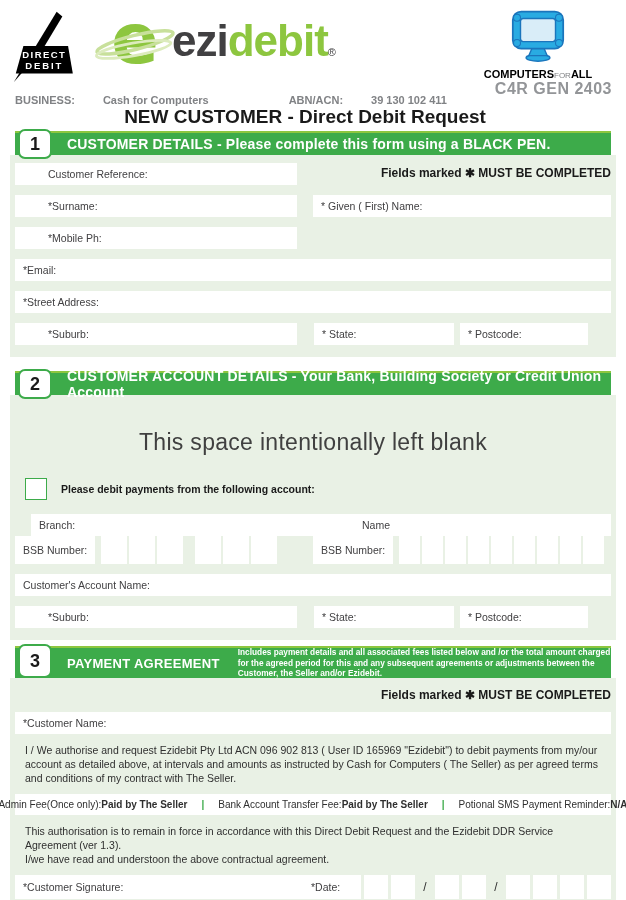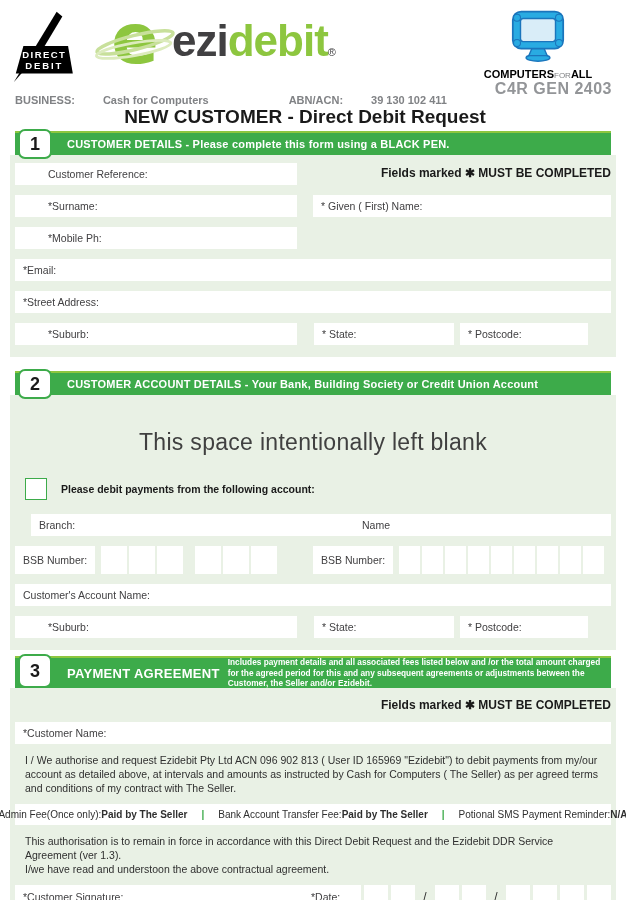--- a/index.html
+++ b/index.html
@@ -31,22 +31,22 @@
 
   
   .section { margin:0 10px; }
   .bar { position:relative; margin:0 5px; background:#3dab4a; border-top:2px solid #8dc63f;
          height:24px; display:flex; align-items:center; padding-left:52px; color:#fff; }
   .bar.tall { height:32px; }
   .numbox { position:absolute; left:3px; top:-4px; width:34px; height:30px; background:#fff;
             border:2.5px solid #3dab4a; border-radius:7px; display:flex; align-items:center;
             justify-content:center; font-size:18px; font-weight:bold; color:#1a1a1a; }
   .bar.tall .numbox { height:34px; }
-  .bar-title { font-size:11px; font-weight:bold; letter-spacing:0.2px; }
-  .bar-title.big { font-size:13px; letter-spacing:0.3px; margin-right:8px; white-space:nowrap; }
+  .bar-title { font-size:14px; font-weight:bold; letter-spacing:0.2px; }
+  .bar-title.big { font-size:13px; letter-spacing:0.3px; margin-right:18px; white-space:nowrap; }
   .bar-desc { font-size:8.3px; line-height:1.3; font-weight:600; width:452px; }
   .bar-desc b { font-weight:800; }
   .sec-body { background:#e9f1e5; padding:8px 5px 12px 5px; }
 
   .row { display:flex; margin-top:10px; }
   .row:first-child { margin-top:0; }
   .field { background:#fff; height:22px; display:flex; align-items:center; }
   .field .flabel { font-size:10.5px; color:#414042; padding-left:8px; white-space:nowrap; }
   .w-half { width:282px;padding-left:25px; }
   .w-rest { flex:1; margin-left:16px; }
@@ -54,21 +54,21 @@
   .w-post { width:128px; margin-left:6px;text-align:center; }
   .w-full { width:100%; }
   .req-note { flex:1; text-align:right; font-size:12px; font-weight:bold; color:#1a1a1a; padding-top:3px; }
 
   
   .blank-note { text-align:center; color:#404040; font-size:23px; font-weight:300;
                 padding:26px 0 18px 0; letter-spacing:0.3px; }
   .chk-row { display:flex; align-items:center; margin:4px 0 14px 10px; }
   .chkbox { width:22px; height:22px; background:#fff; border:1.5px solid #3dab4a; }
   .chk-label { font-size:10.5px; font-weight:bold; color:#1a1a1a; margin-left:14px; }
-  .bsb-row { display:flex; margin-top:10px; align-items:center; }
+  .bsb-row { display:flex; align-items:center; }
   .bsb-left { width:282px; display:flex; align-items:center; }
   .bsb-right { flex:1; margin-left:16px; display:flex; align-items:center; }
   .bsb-label { background:#fff; height:28px; display:flex; align-items:center; padding:0 8px;
                font-size:10.5px; color:#414042; white-space:nowrap; }
   .cells { display:flex; margin-left:4px; }
   .cell { width:26px; height:28px; background:#fff; margin-left:2px; }
   .cell.sm { width:21px; }
   .midgap { width:10px; }
 
   

